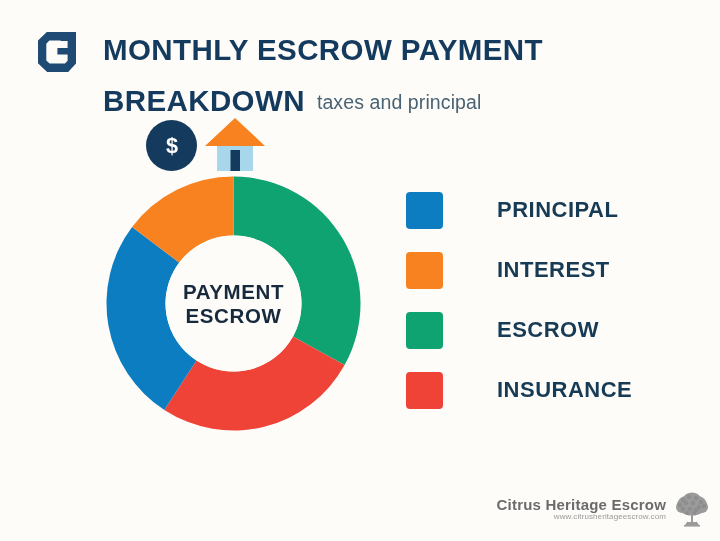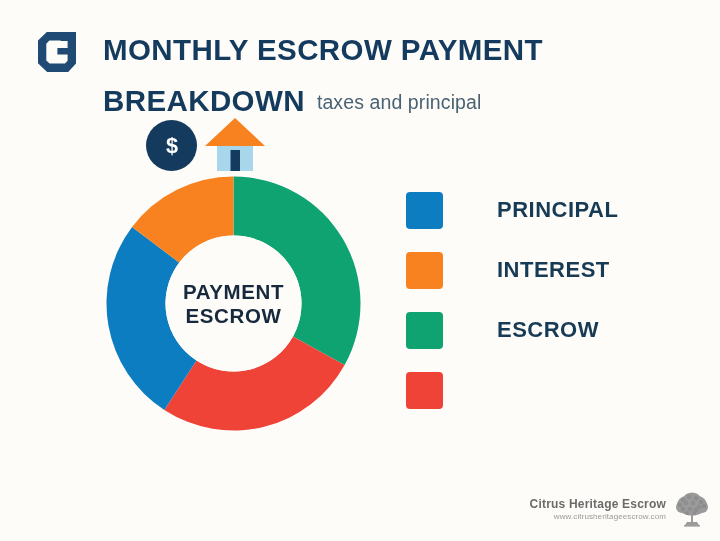--- a/index.html
+++ b/index.html
@@ -144,21 +144,21 @@
   
   #footer {
     position: absolute;
     right: 10px; bottom: 12px;
     display: flex;
     align-items: center;
     gap: 8px;
   }
   #footer-text { text-align: right; }
   #footer-name {
-    font-size: 12px;
+    font-size: 15px;
     font-weight: bold;
     color: #6b6b6b;
     letter-spacing: 0.2px;
     line-height: 13px;
   }
   #footer-url {
     font-size: 8px;
     font-weight: normal;
     color: #9a9a9a;
     letter-spacing: 0.1px;
@@ -233,20 +233,21 @@
   <div class="legend-row">
     <span class="legend-swatch" style="background: rgb(247, 130, 31);"></span>
     <span class="legend-label">INTEREST</span>
   </div>
   <div class="legend-row">
     <span class="legend-swatch" style="background: rgb(14, 163, 113);"></span>
     <span class="legend-label">ESCROW</span>
   </div>
   <div class="legend-row">
     <span class="legend-swatch" style="background: rgb(239, 67, 56);"></span>
+    <span class="legend-label">INSURANCE</span>
   </div>
 </div>
 
 <div id="footer">
   <div id="footer-text">
     <div id="footer-name">Citrus Heritage Escrow</div>
     <div id="footer-url">www.citrusheritageescrow.com</div>
   </div>
   <svg id="footer-tree" viewBox="0 0 36 38" aria-hidden="true">
     <g fill="#9b9b9b">

